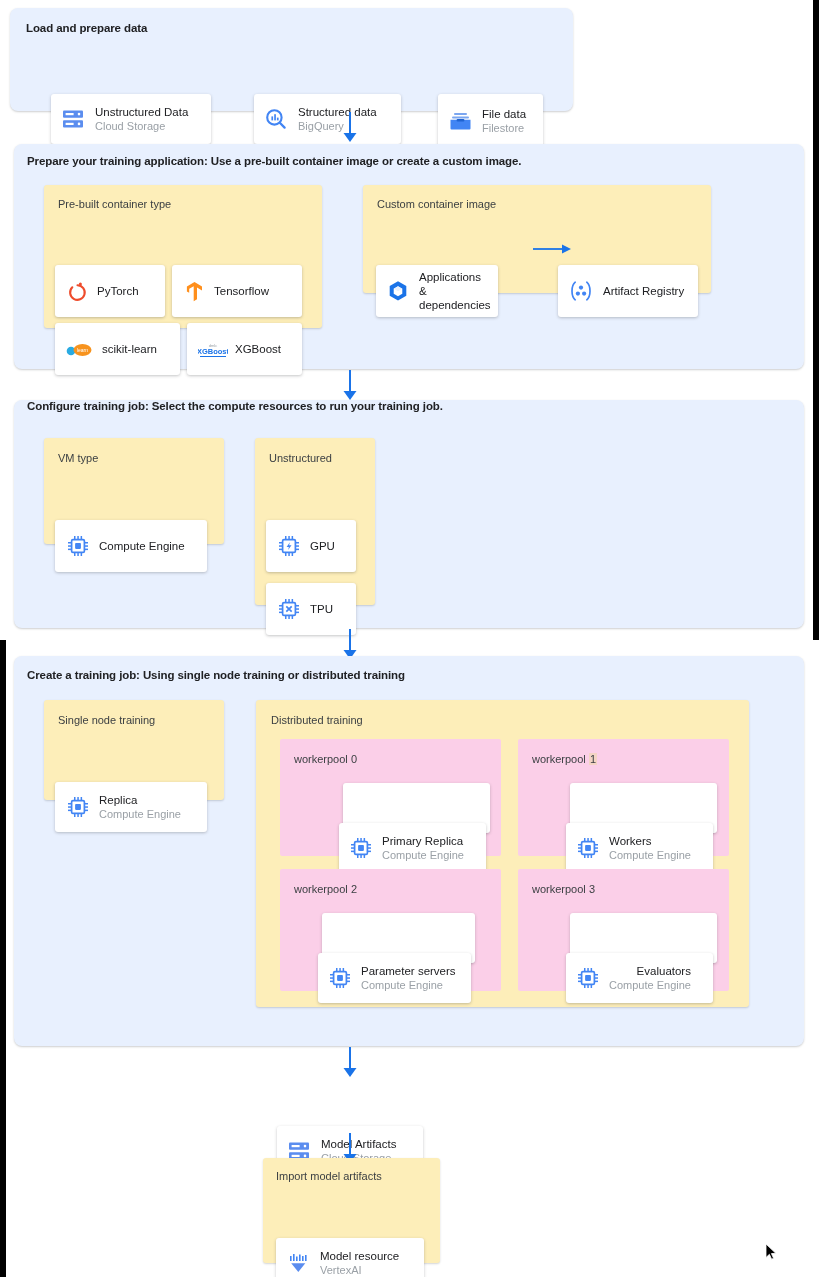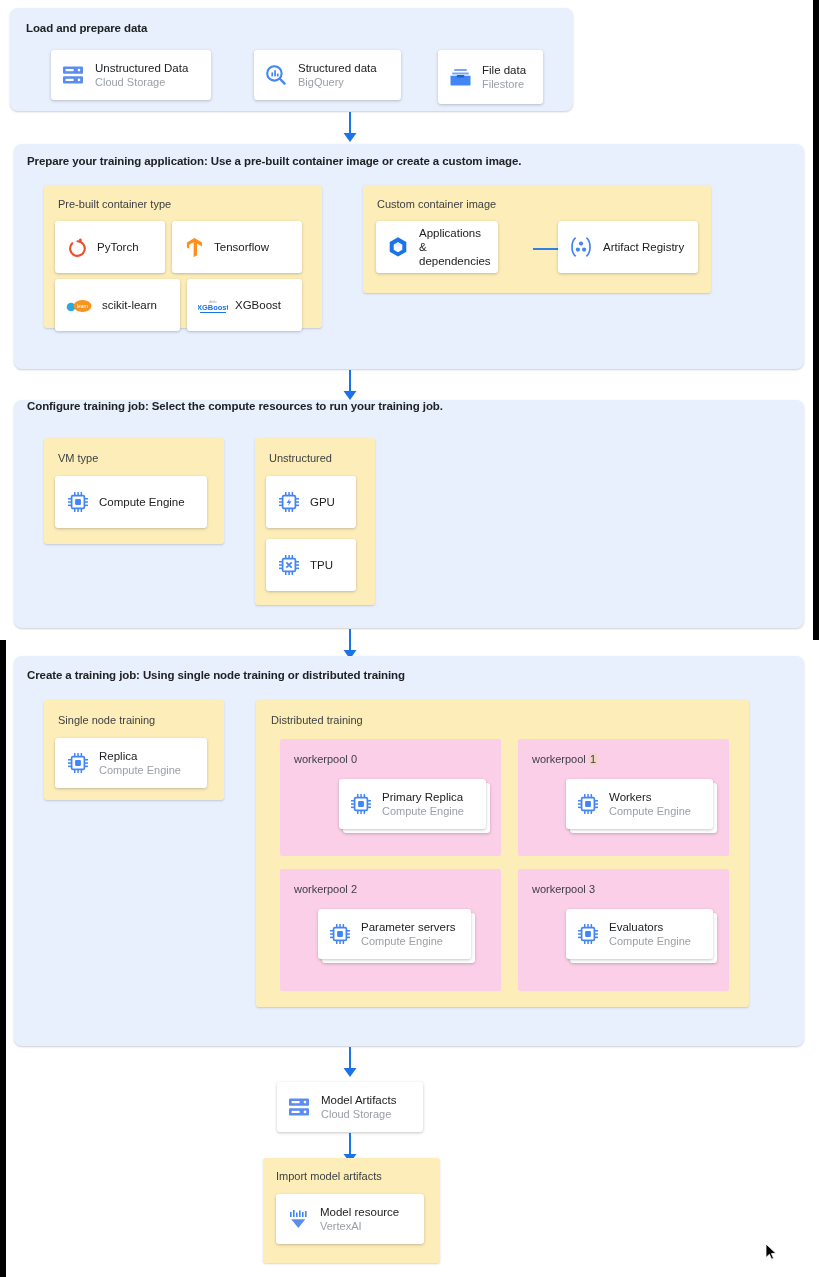--- a/index.html
+++ b/index.html
@@ -17,21 +17,21 @@
   .group{position:absolute;background:#fdeeb9;border-radius:3px;
          box-shadow:0 1px 2px rgba(60,64,67,.22);}
   .group-title{position:absolute;font-size:11px;color:#3c4043;white-space:nowrap;}
 
   .pool{position:absolute;background:#fbcfe8;border-radius:2px;}
   .pool-title{position:absolute;font-size:11px;color:#3c4043;white-space:nowrap;}
   .hl{background:#f3d4c4;padding:0 1px;}
 
   .card{position:absolute;background:#ffffff;border-radius:3px;
         box-shadow:0 1px 3px rgba(60,64,67,.3);
-        display:flex;align-items:center;box-sizing:border-box;}
+        display:flex;align-items:center;box-sizing:border-box;margin-top:44px;}
   .card .ico{flex:0 0 auto;display:flex;align-items:center;justify-content:center;}
   .card .txt{display:flex;flex-direction:column;justify-content:center;}
   .t1{font-size:11.5px;color:#202124;line-height:14px;white-space:nowrap;}
   .t1.wrap{white-space:normal;}
   .t2{font-size:11px;color:#9aa0a6;line-height:14px;white-space:nowrap;}
   .ghost{position:absolute;background:#ffffff;border-radius:3px;
          box-shadow:0 1px 3px rgba(60,64,67,.3);}
 
   .arrow{position:absolute;}
   .cursor{position:absolute;width:12px;height:18px;}
@@ -422,21 +422,21 @@
               </g>
             </svg>
         </span>
         <span class="txt" style="margin-left:8px;">
           <span class="t1">Parameter servers</span>
           <span class="t2">Compute Engine</span>
         </span>
       </div>
     </div>
 
-    <div class="pool" style="left:262px;top:169px;width:211px;height:122px;">
+    <div class="pool" style="left:262px;top:169px;width:211px;height:122px;text-align:right;">
       <div class="pool-title" style="left:14px;top:14px;">
         <span>workerpool</span>
         <span>3</span>
       </div>
       <div class="ghost" style="left:52px;top:44px;width:147px;height:50px;"></div>
       <div class="card" style="left:48px;top:40px;width:147px;height:50px;padding:0 9px;">
         <span class="ico" style="width:26px;">
           <svg width="22" height="22" viewBox="0 0 22 22">
               <rect x="4.6" y="4.6" width="12.8" height="12.8" rx="1.4" fill="none" stroke="#4285f4" stroke-width="1.7"></rect>
               <rect x="8.1" y="8.1" width="5.8" height="5.8" rx=".8" fill="#4285f4"></rect>

